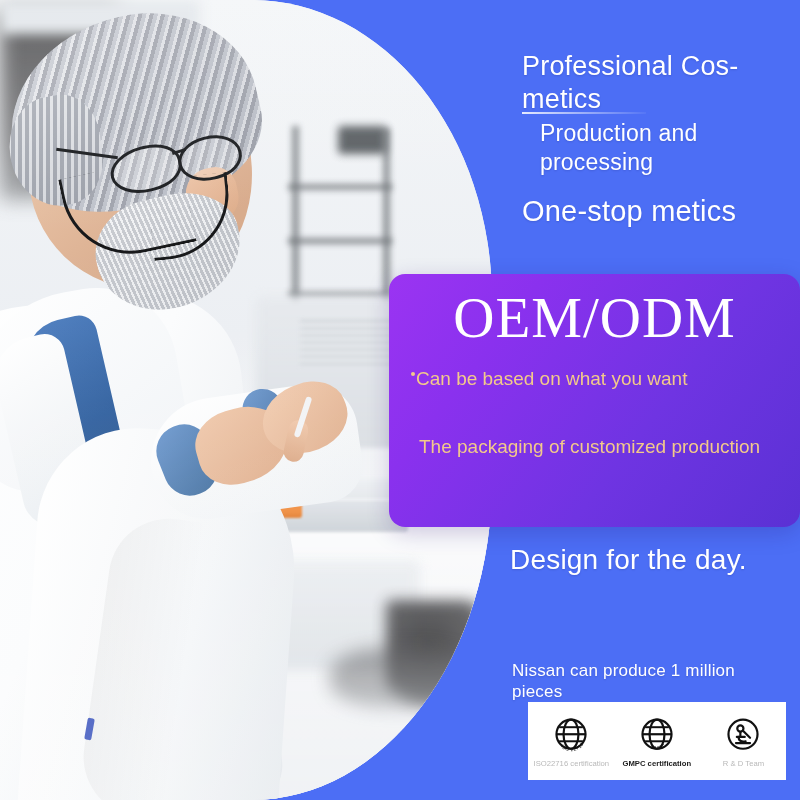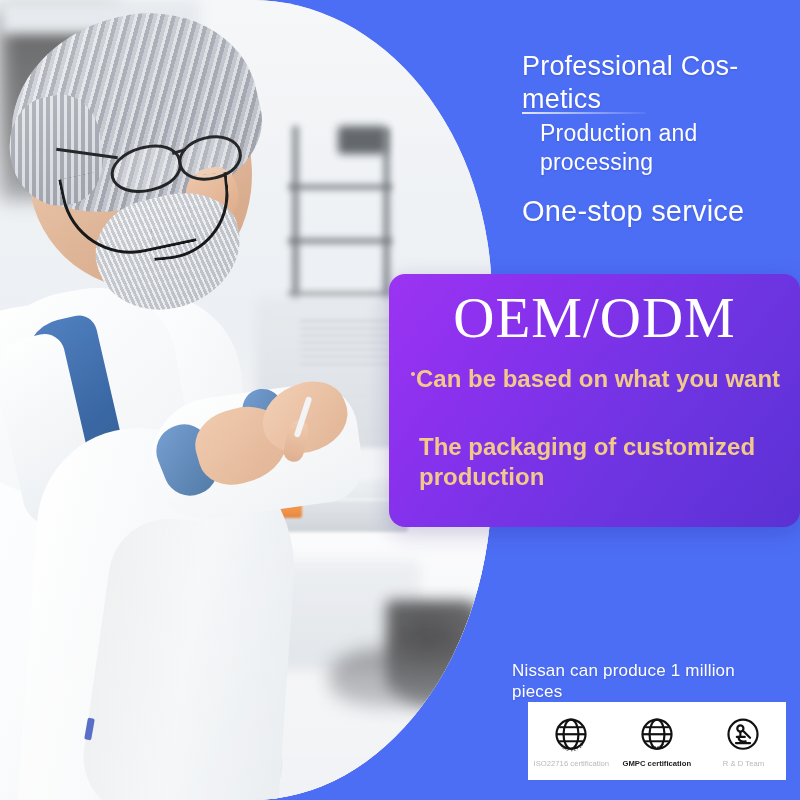--- a/index.html
+++ b/index.html
@@ -313,21 +313,21 @@
     background:linear-gradient(128deg,#9b34f2 0%,#8a31ee 26%,#6f34e2 62%,#5a31d4 100%);
     box-shadow:0 6px 22px rgba(40,20,120,.22);
     overflow:hidden;
   }
   .panel-title{
     position:absolute;left:0;right:0;top:12px;text-align:center;
     font-family:"Liberation Serif", serif;
     font-size:57px;line-height:64px;color:#ffffff;letter-spacing:1px;
   }
   .panel-li{
-    position:absolute;color:#f3c98a;font-size:24px;line-height:30px;font-weight:bold;
+    position:absolute;color:#f3c98a;font-size:19px;line-height:30px;
   }
   .li1{left:27px;top:90px;width:372px;}
   .li2{left:30px;top:158px;width:375px;}
   .bullet{
     position:absolute;left:22px;top:98px;width:4px;height:4px;
     background:#f3c98a;border-radius:50%;
   }
 
   
   .t-design{left:510px;top:543px;width:286px;font-size:28px;line-height:34px;}
@@ -428,29 +428,30 @@
       <span>Professional Cos-</span><br>
       <span>metics</span>
     </div>
     <div class="divider"></div>
 
     <div class="t-line t-prod">
       <span>Production and</span><br>
       <span>processing</span>
     </div>
 
-    <div class="t-line t-one">One-stop service</div>
+    <div class="t-line t-one">One-stop metics</div>
 
     <div class="panel">
       <div class="panel-title">OEM/ODM</div>
       <div class="bullet"></div>
       <div class="panel-li li1">Can be based on what you want</div>
       <div class="panel-li li2">The packaging of customized production</div>
     </div>
 
+    <div class="t-line t-design">Design for the day.</div>
     <div class="t-line t-nissan">Nissan can produce 1 million pieces</div>
 
     <div class="badges">
 
       <div class="badge">
         <svg class="badge-ico" viewBox="0 0 100 100">
           <circle cx="50" cy="46" r="33" fill="none" stroke="#111" stroke-width="5"></circle>
           <ellipse cx="50" cy="46" rx="17" ry="33" fill="none" stroke="#111" stroke-width="5"></ellipse>
           <line x1="17" y1="46" x2="83" y2="46" stroke="#111" stroke-width="5"></line>
           <path d="M23 30 H77" stroke="#111" stroke-width="4.5" fill="none"></path>

